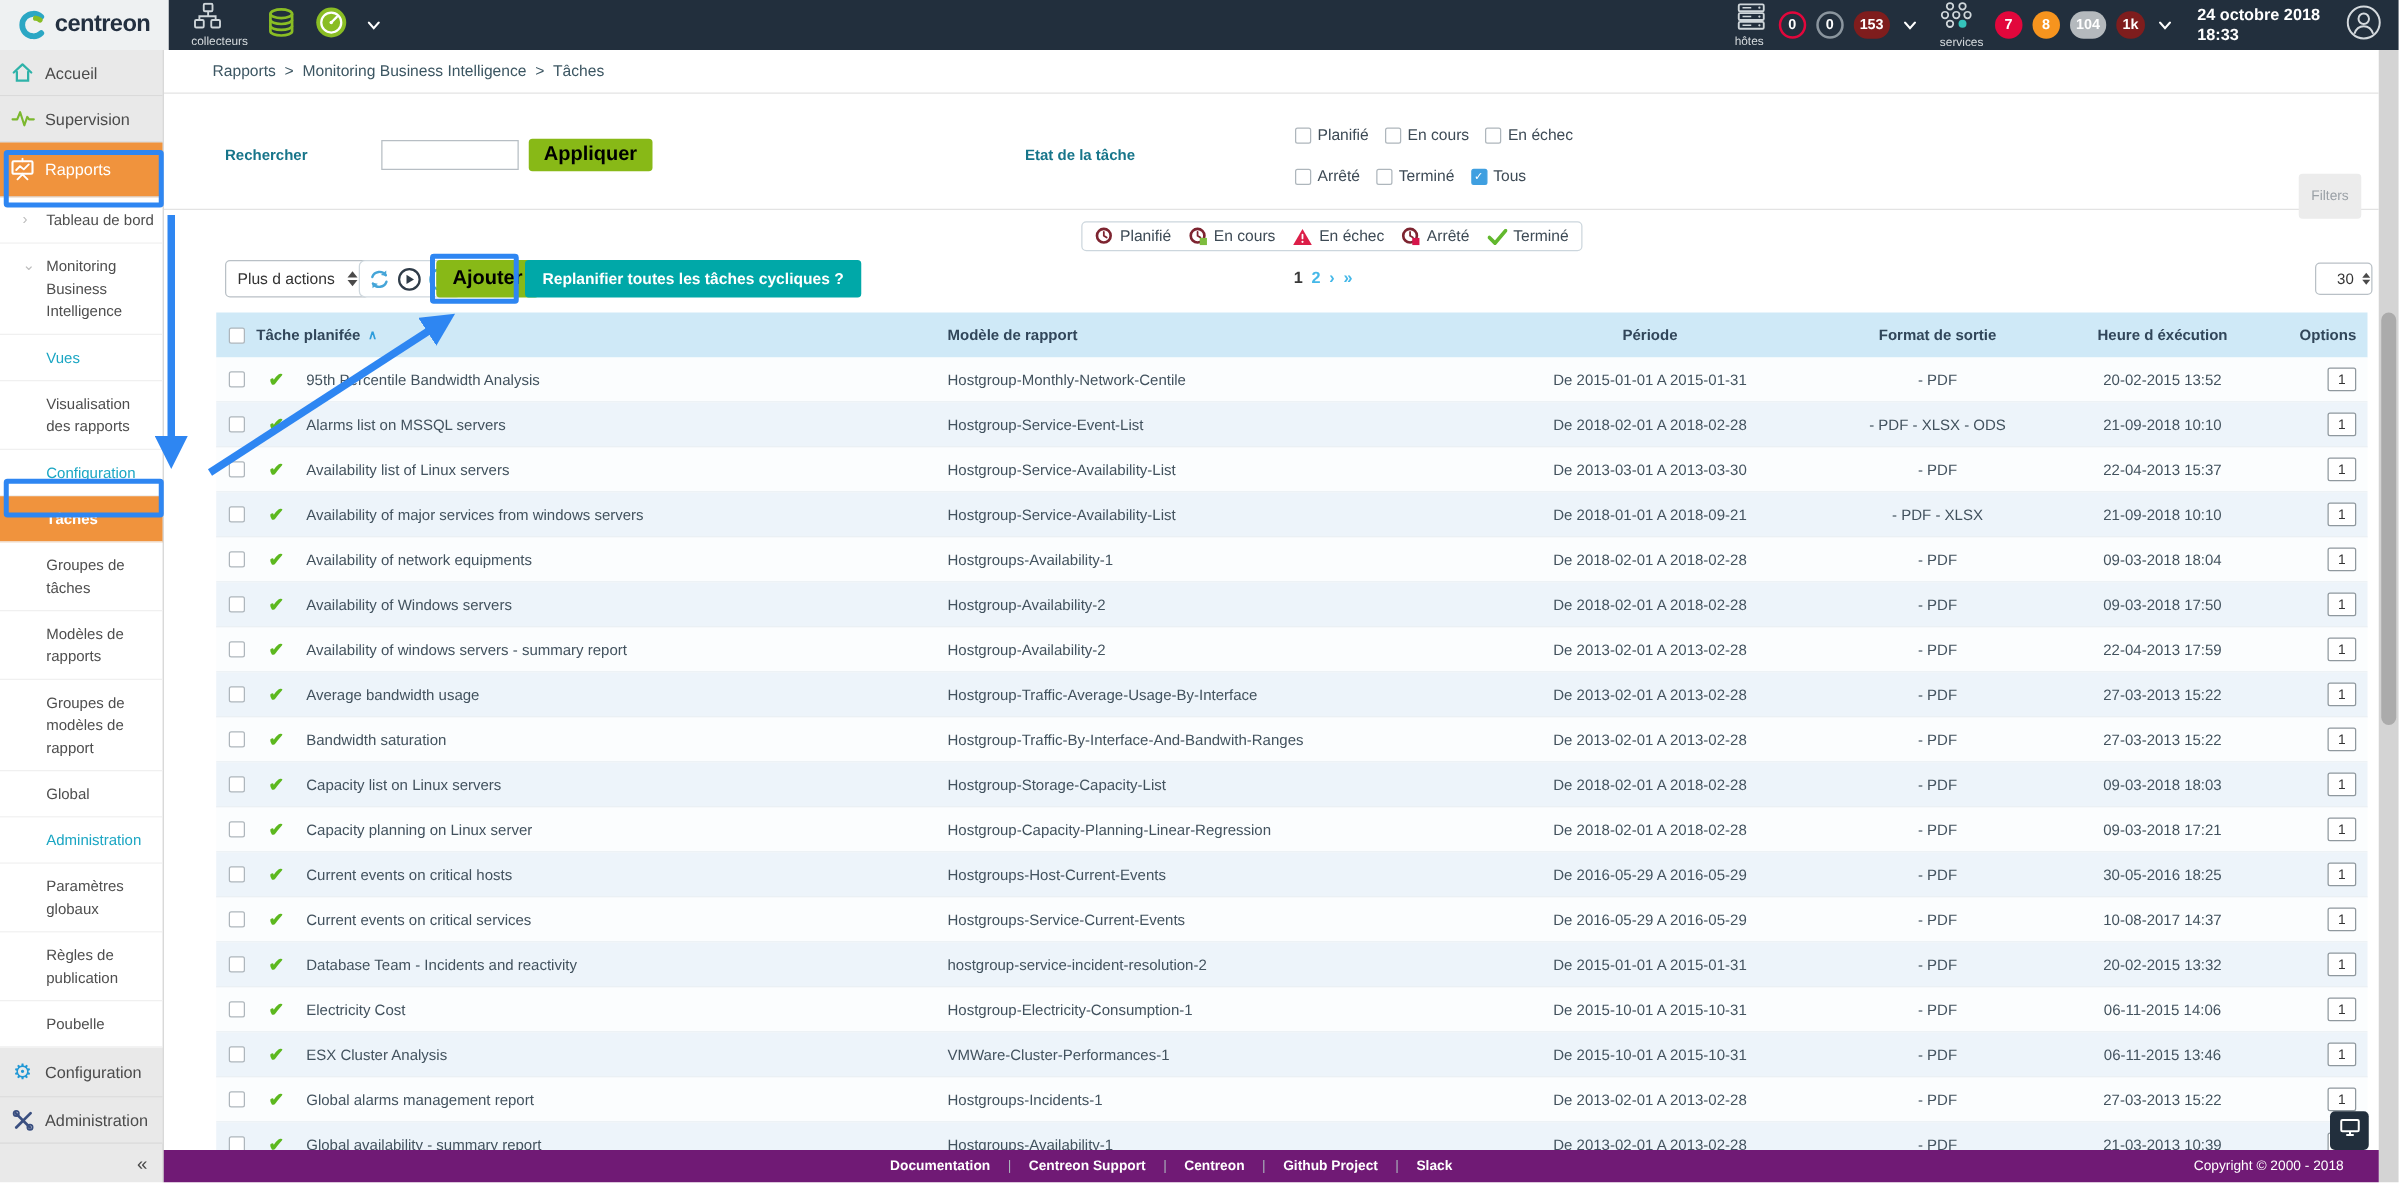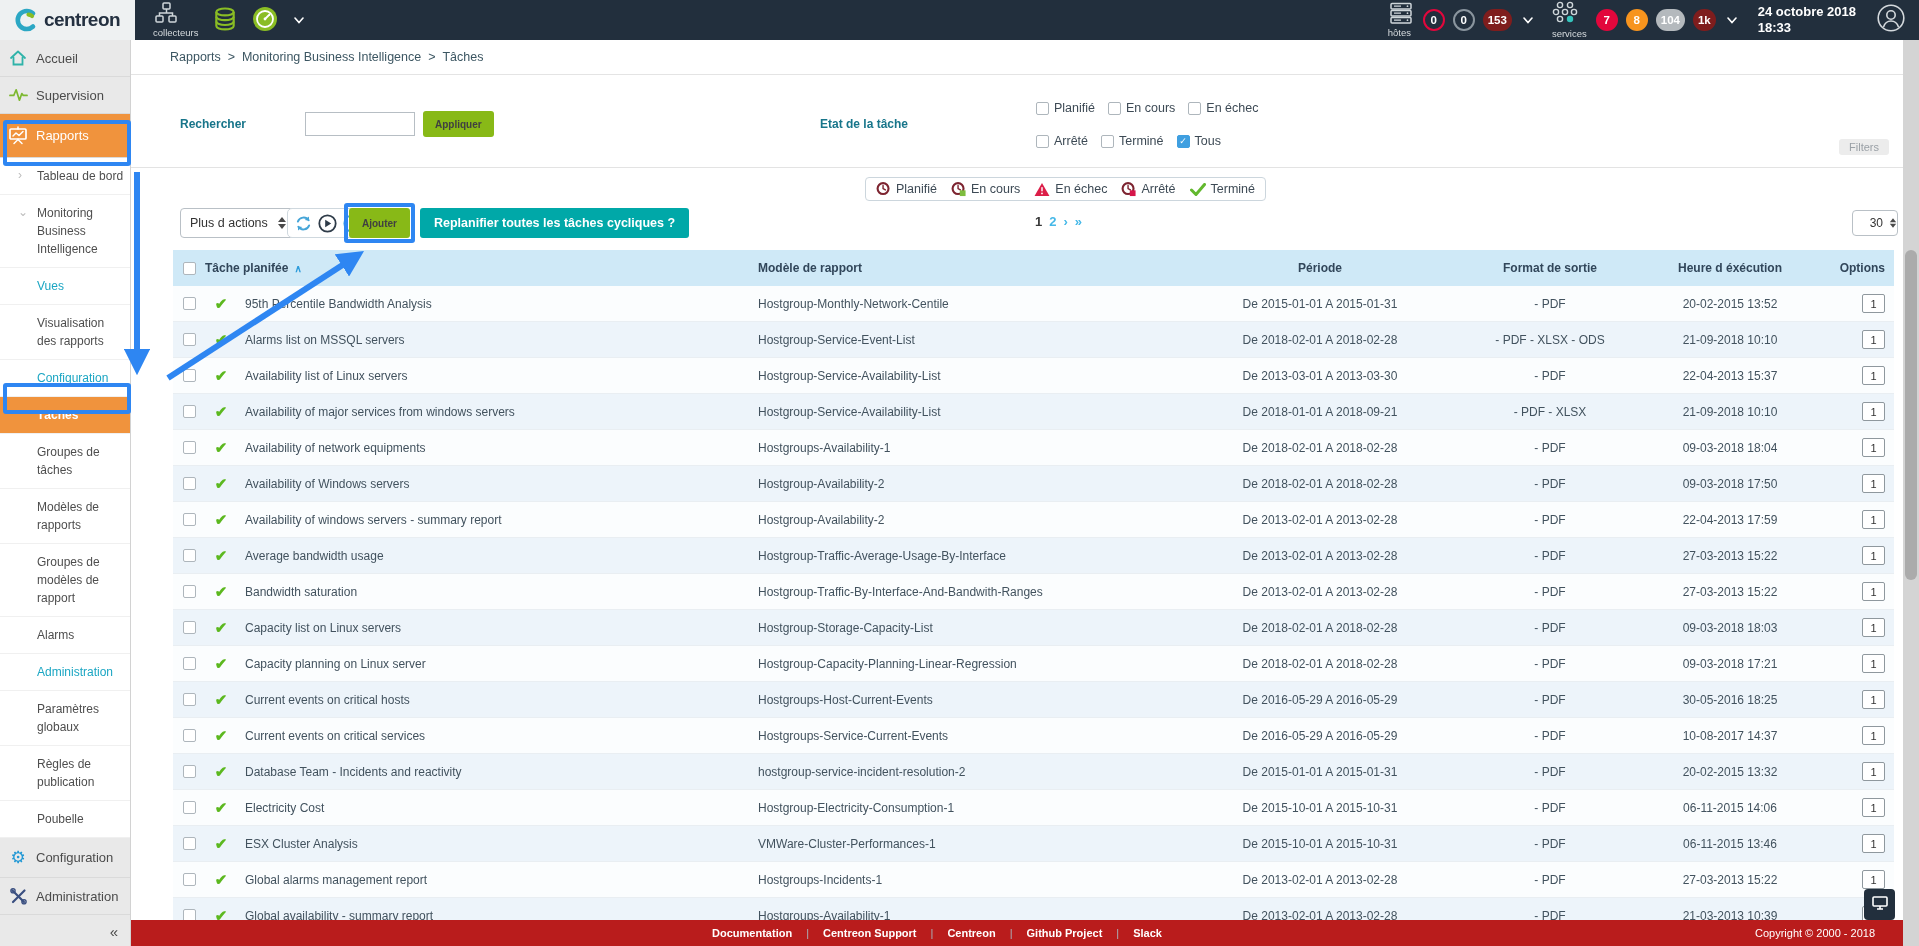--- a/index.html
+++ b/index.html
@@ -41,28 +41,28 @@
 
   
   .main { position:absolute; left:131px; top:40px; right:16px; bottom:0; background:#fff; overflow:hidden; }
   .breadcrumb-bar { position:absolute; top:0; left:0; right:0; height:35px; border-bottom:1px solid #e4e4e4; display:flex; align-items:center; padding-left:39px; }
   .bc-part { font-size:12.5px; color:#3c5662; cursor:pointer; }
   .bc-sep { font-size:12.5px; color:#3c5662; white-space:pre; }
 
   .filter-section { position:absolute; top:35px; left:0; right:0; height:93px; border-bottom:1px solid #e3e3e3; }
   .f-label { position:absolute; font-size:12px; font-weight:bold; color:#17758a; }
   .search-input { position:absolute; left:174px; top:37px; width:110px; height:24px; border:1px solid #b7bec4; background:#fff; font-size:12px; padding:0 5px; }
-  .btn-green { background:#88b917; color:#404040; font-weight:bold; font-size:10px; border:none; border-radius:3px; cursor:pointer; }
+  .btn-green { background:#88b917; color:#000000; font-weight:bold; font-size:16px; border:none; border-radius:3px; cursor:pointer; }
   .apply-btn { position:absolute; left:292px; top:36px; height:26px; padding:0 12px; }
   .cb-row { position:absolute; left:905px; display:flex; gap:13px; align-items:center; }
   .filter-cb { display:inline-flex; align-items:center; gap:5px; cursor:pointer; }
   .cb-label { font-size:12.5px; color:#3d4a55; }
   .cbox { width:13px; height:13px; border:1px solid #aeb6bc; border-radius:2px; background:#fff; display:inline-flex; align-items:center; justify-content:center; font-size:9px; color:#fff; }
   .cbox.checked { background:#3f9fe0; border-color:#3f9fe0; }
-  .filters-btn { position:absolute; right:14px; top:64px; background:#ececec; color:#9aa0a6; font-size:11px; padding:2px 10px; border-radius:3px; border:none; cursor:pointer; }
+  .filters-btn { position:absolute; right:14px; top:64px; background:#ececec; color:#9aa0a6; font-size:11px; padding:12px 10px; border-radius:3px; border:none; cursor:pointer; }
 
   .legend-box { position:absolute; left:734px; top:137px; display:flex; gap:14px; align-items:center; border:1px solid #ccd6dd; border-radius:4px; background:#fff; padding:3px 10px; }
   .legend-item { display:inline-flex; align-items:center; gap:5px; font-size:12.5px; color:#3d4a55; }
   .lg-icon { display:inline-flex; }
 
   .more-actions { position:absolute; left:49px; top:168px; height:30px; border:1px solid #b9c0c6; border-radius:4px; background:#fff; display:flex; align-items:center; padding:0 9px; font-size:12.5px; color:#333; cursor:pointer; }
   .updown { display:inline-flex; flex-direction:column; gap:2px; margin-left:10px; }
   .updown::before { content:""; border-left:4px solid transparent; border-right:4px solid transparent; border-bottom:5px solid #4a4a4a; }
   .updown::after { content:""; border-left:4px solid transparent; border-right:4px solid transparent; border-top:5px solid #4a4a4a; }
   .icon-group { position:absolute; left:156px; top:168px; height:30px; border:1px solid #cfd8de; border-radius:5px; background:#fff; display:flex; align-items:center; gap:6px; padding:0 7px; }
@@ -86,21 +86,21 @@
   .td.c-cb, .thead .c-cb { display:flex; justify-content:center; }
   .td.c-status { display:flex; justify-content:center; }
   .row-check { color:#5cb81f; font-size:15px; font-weight:bold; }
   .c-task { padding-left:8px; } .c-model { padding-left:8px; }
   .c-period, .c-format, .c-time { text-align:center; }
   .c-opt { display:flex; justify-content:flex-end; padding-right:9px; }
   .h-opt { text-align:right; padding-right:9px; }
   .opt-input { width:23px; height:19px; border:1px solid #8f989e; border-radius:2px; text-align:center; font-size:11px; color:#333; background:#fff; }
 
   
-  .footer { position:absolute; left:131px; right:16px; bottom:0; height:26px; background:#b91c1c; display:flex; align-items:center; justify-content:center; z-index:12; }
+  .footer { position:absolute; left:131px; right:16px; bottom:0; height:26px; background:#701a75; display:flex; align-items:center; justify-content:center; z-index:12; }
   .f-links { display:flex; align-items:center; gap:14px; margin-right:160px; }
   .f-link { color:#fff; font-size:11px; font-weight:bold; text-decoration:none; cursor:pointer; }
   .f-sep { color:#aab3ba; font-size:11px; }
   .copyright { position:absolute; right:28px; color:#fff; font-size:11px; }
   .fullscreen-btn { position:absolute; left:1864px; top:889px; width:31px; height:31px; background:#222f3d; border-radius:4px; display:flex; align-items:center; justify-content:center; z-index:13; cursor:pointer; }
   .scrollbar { position:absolute; right:0; top:40px; bottom:0; width:16px; background:#d4d4d4; z-index:11; }
   .scroll-thumb { position:absolute; left:2px; right:2px; top:210px; height:330px; background:#ababab; border-radius:6px; cursor:pointer; }
 
   
   .annot-box { position:absolute; border:4px solid #2e86f2; border-radius:3px; z-index:30; pointer-events:none; }
@@ -280,21 +280,21 @@
       <div class="sb-item sub">
         <span class="sb-label">Groupes de tâches</span>
       </div>
       <div class="sb-item sub">
         <span class="sb-label">Modèles de rapports</span>
       </div>
       <div class="sb-item sub">
         <span class="sb-label">Groupes de modèles de rapport</span>
       </div>
       <div class="sb-item sub">
-        <span class="sb-label">Alarms</span>
+        <span class="sb-label">Global</span>
       </div>
       <div class="sb-item sub-link">
         <span class="sb-label">Administration</span>
       </div>
       <div class="sb-item sub">
         <span class="sb-label">Paramètres globaux</span>
       </div>
       <div class="sb-item sub">
         <span class="sb-label">Règles de publication</span>
       </div>

